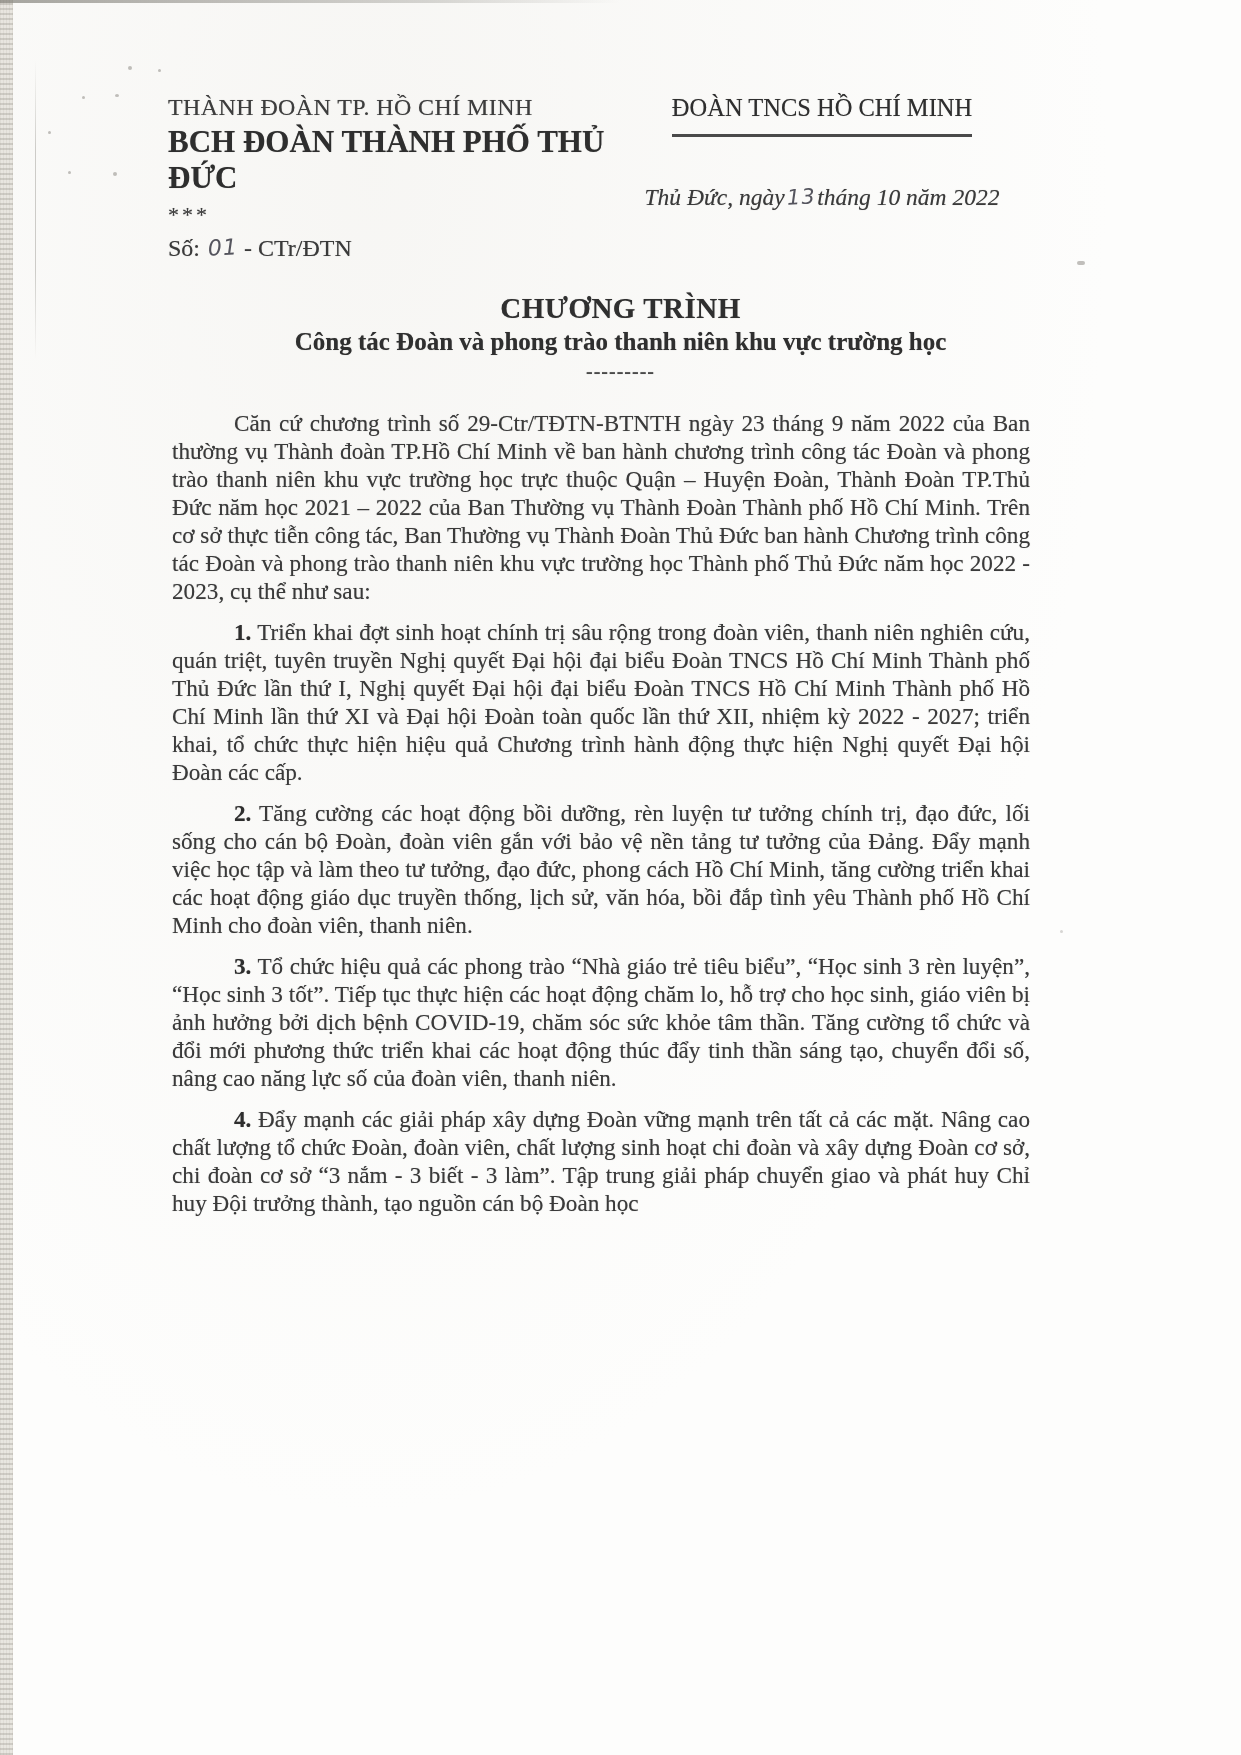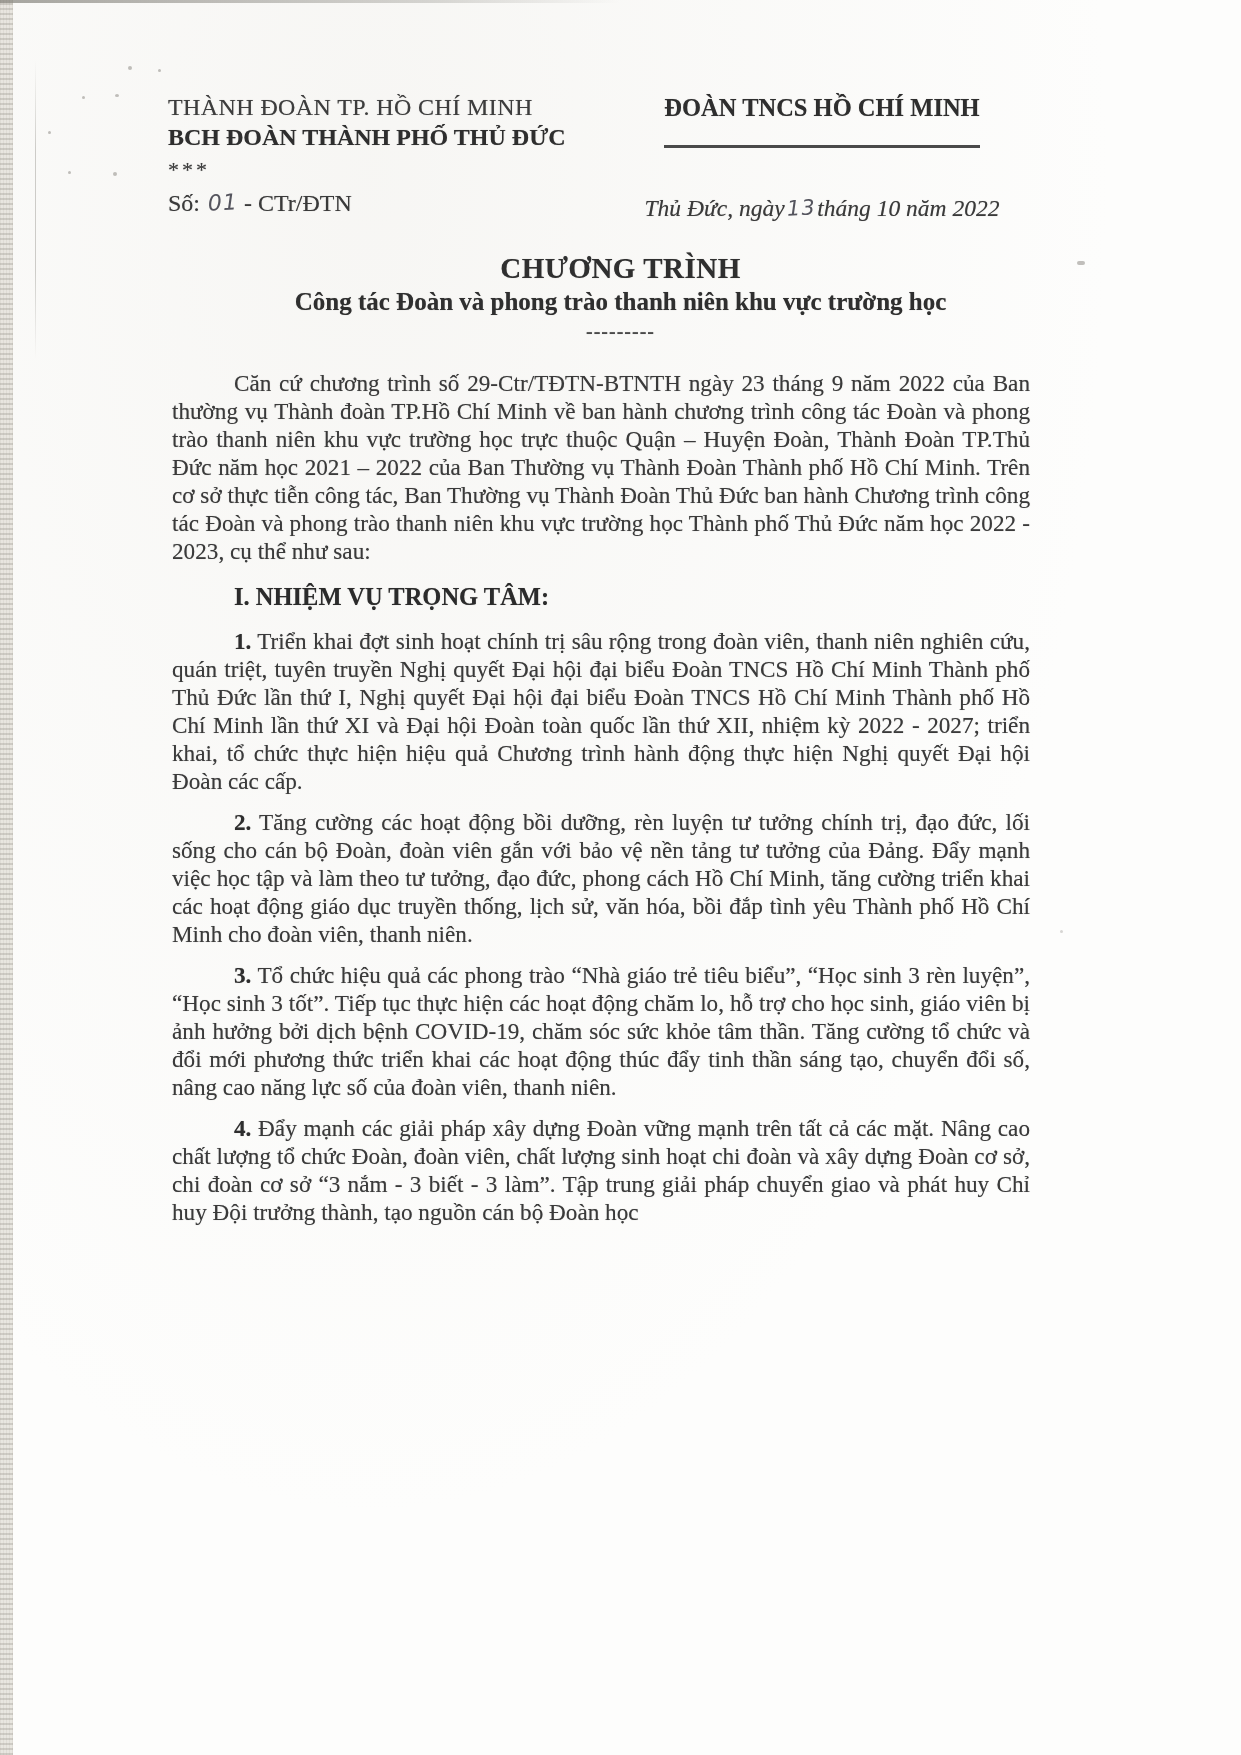--- a/index.html
+++ b/index.html
@@ -50,29 +50,29 @@
 
   
   .header{
     display:flex;
     justify-content:space-between;
     padding:94px 238px 0 168px;
     text-shadow:0 0 .7px rgba(60,60,60,.55);
   }
   .hdr-left{width:472px;text-align:left;}
   .hdr-left .l1{font-size:24px;letter-spacing:.4px;color:#3d3d3d;}
-  .hdr-left .l2{font-size:24px;font-weight:bold;color:#2e2e2e;margin-top:3px;}
+  .hdr-left .l2{font-size:31px;font-weight:bold;color:#2e2e2e;margin-top:3px;}
   .hdr-left .stars{font-size:22px;letter-spacing:3px;color:#3d3d3d;margin-top:6px;}
   .doc-number{font-size:24px;margin-top:7px;color:#3a3a3a;}
   .hdr-right{width:362px;text-align:center;}
   .hdr-right .org{
     display:inline-block;
-    font-size:24.5px;font-weight:bold;color:#2e2e2e;
+    font-size:24.5px;font-weight:normal;color:#2e2e2e;
     border-bottom:3px solid #4a4a4a;
-    padding-bottom:23px;
+    padding-bottom:12px;
   }
   .date-line{font-size:23.5px;font-style:italic;color:#3a3a3a;margin-top:47px;white-space:nowrap;}
   .handwritten{
     display:inline-block;
     font-family:"DejaVu Sans", sans-serif;
     font-style:italic;
     font-size:22px;
     color:#55555e;
     transform:rotate(-3deg) translateY(-1px);
     letter-spacing:1px;
@@ -146,21 +146,20 @@
 
   <div class="title-block">
     <div class="title-main">CHƯƠNG TRÌNH</div>
     <div class="title-sub">Công tác Đoàn và phong trào thanh niên khu vực trường học</div>
     <div class="title-divider">---------</div>
   </div>
 
   <div class="body-text">
     <p class="para">Căn cứ chương trình số 29-Ctr/TĐTN-BTNTH ngày 23 tháng 9 năm 2022 của Ban thường vụ Thành đoàn TP.Hồ Chí Minh về ban hành chương trình công tác Đoàn và phong trào thanh niên khu vực trường học trực thuộc Quận – Huyện Đoàn, Thành Đoàn TP.Thủ Đức năm học 2021 – 2022 của Ban Thường vụ Thành Đoàn Thành phố Hồ Chí Minh. Trên cơ sở thực tiễn công tác, Ban Thường vụ Thành Đoàn Thủ Đức ban hành Chương trình công tác Đoàn và phong trào thanh niên khu vực trường học Thành phố Thủ Đức năm học 2022 - 2023, cụ thể như sau:</p>
 
-    <div class="section-heading">I. NHIỆM VỤ TRỌNG TÂM:</div>
 
     <p class="para"><span class="num">1.</span><span> Triển khai đợt sinh hoạt chính trị sâu rộng trong đoàn viên, thanh niên nghiên cứu, quán triệt, tuyên truyền Nghị quyết Đại hội đại biểu Đoàn TNCS Hồ Chí Minh Thành phố Thủ Đức lần thứ I, Nghị quyết Đại hội đại biểu Đoàn TNCS Hồ Chí Minh Thành phố Hồ Chí Minh lần thứ XI và Đại hội Đoàn toàn quốc lần thứ XII, nhiệm kỳ 2022 - 2027; triển khai, tổ chức thực hiện hiệu quả Chương trình hành động thực hiện Nghị quyết Đại hội Đoàn các cấp.</span></p>
 
     <p class="para"><span class="num">2.</span><span> Tăng cường các hoạt động bồi dưỡng, rèn luyện tư tưởng chính trị, đạo đức, lối sống cho cán bộ Đoàn, đoàn viên gắn với bảo vệ nền tảng tư tưởng của Đảng. Đẩy mạnh việc học tập và làm theo tư tưởng, đạo đức, phong cách Hồ Chí Minh, tăng cường triển khai các hoạt động giáo dục truyền thống, lịch sử, văn hóa, bồi đắp tình yêu Thành phố Hồ Chí Minh cho đoàn viên, thanh niên.</span></p>
 
     <p class="para"><span class="num">3.</span><span> Tổ chức hiệu quả các phong trào “Nhà giáo trẻ tiêu biểu”, “Học sinh 3 rèn luyện”, “Học sinh 3 tốt”. Tiếp tục thực hiện các hoạt động chăm lo, hỗ trợ cho học sinh, giáo viên bị ảnh hưởng bởi dịch bệnh COVID-19, chăm sóc sức khỏe tâm thần. Tăng cường tổ chức và đổi mới phương thức triển khai các hoạt động thúc đẩy tinh thần sáng tạo, chuyển đổi số, nâng cao năng lực số của đoàn viên, thanh niên.</span></p>
 
     <p class="para"><span class="num">4.</span><span> Đẩy mạnh các giải pháp xây dựng Đoàn vững mạnh trên tất cả các mặt. Nâng cao chất lượng tổ chức Đoàn, đoàn viên, chất lượng sinh hoạt chi đoàn và xây dựng Đoàn cơ sở, chi đoàn cơ sở </span><span class="it">“3 nắm - 3 biết - 3 làm”</span><span>. Tập trung giải pháp chuyển giao và phát huy Chỉ huy Đội trưởng thành, tạo nguồn cán bộ Đoàn học</span></p>
   </div>
 

